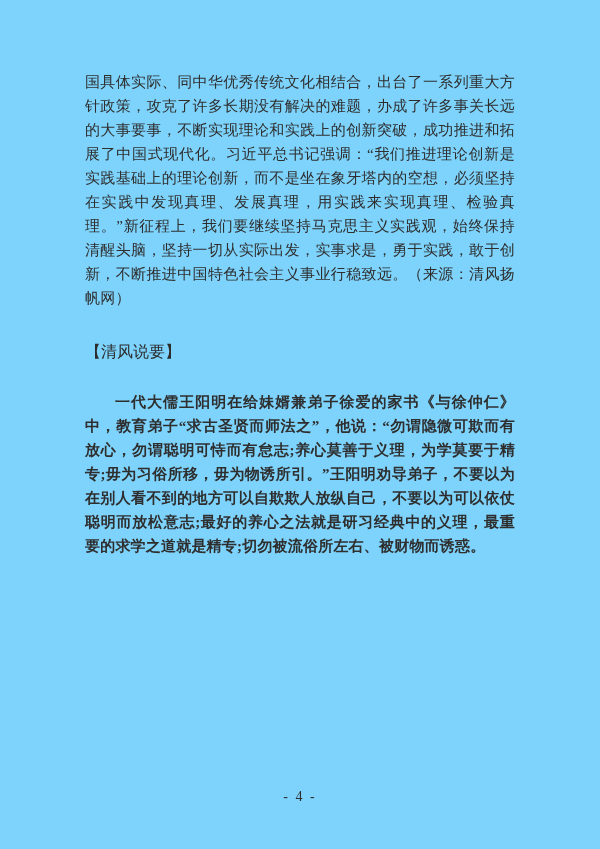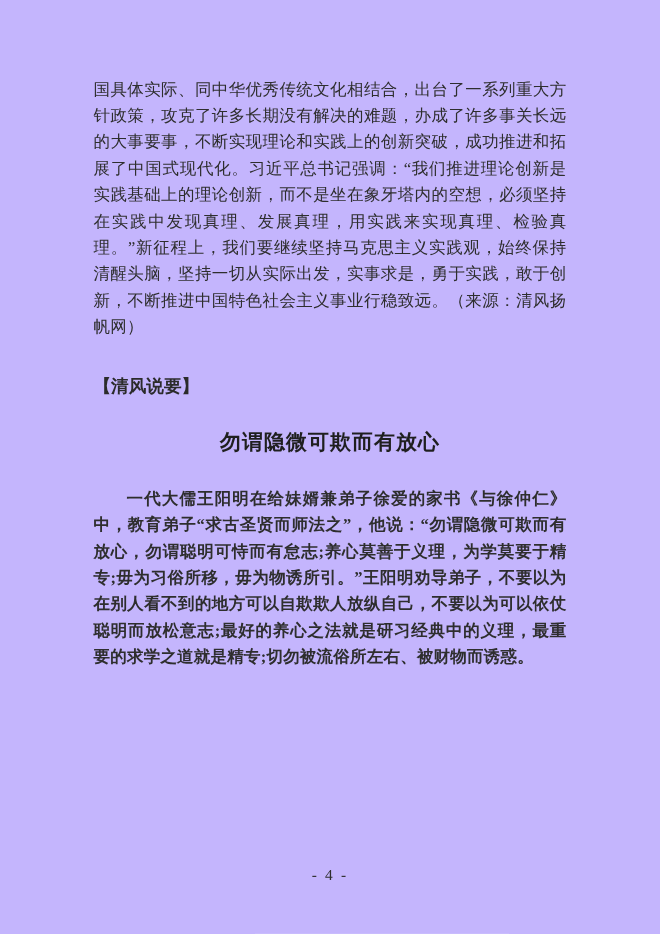--- a/index.html
+++ b/index.html
@@ -5,21 +5,21 @@
   html, body {
     margin: 0;
     padding: 0;
     background: #ffffff;
   }
   .page {
     position: relative;
     width: 600px;
     height: 849px;
     box-sizing: border-box;
-    background: #c4b5fd;
+    background: #7dd3fc;
     padding: 70px 85px 0 85px;
     font-family: "Liberation Serif", "DejaVu Serif", serif;
     color: #2e2e2e;
     overflow: hidden;
   }
   .body-text {
     margin: 0;
     font-size: 15px;
     line-height: 24px;
     text-align: justify;
@@ -27,21 +27,21 @@
     letter-spacing: 0.2px;
   }
   .indent {
     text-indent: 2em;
     font-weight: bold;
   }
   .section-header {
     margin: 30px 0 0 0;
     font-size: 16px;
     line-height: 24px;
-    font-weight: bold;
+    font-weight: normal;
     color: #2b2b2b;
   }
   .article-title {
     margin: 26px 0 0 0;
     font-size: 19px;
     line-height: 26px;
     font-weight: bold;
     text-align: center;
     color: #1f1f1f;
     letter-spacing: 1px;
@@ -62,20 +62,19 @@
 </style>
 </head>
 <body>
 
 <div class="page">
 
   <p class="body-text">国具体实际、同中华优秀传统文化相结合，出台了一系列重大方针政策，攻克了许多长期没有解决的难题，办成了许多事关长远的大事要事，不断实现理论和实践上的创新突破，成功推进和拓展了中国式现代化。习近平总书记强调：“我们推进理论创新是实践基础上的理论创新，而不是坐在象牙塔内的空想，必须坚持在实践中发现真理、发展真理，用实践来实现真理、检验真理。”新征程上，我们要继续坚持马克思主义实践观，始终保持清醒头脑，坚持一切从实际出发，实事求是，勇于实践，敢于创新，不断推进中国特色社会主义事业行稳致远。（来源：清风扬帆网）</p>
 
   <p class="section-header">【清风说要】</p>
 
-  <h1 class="article-title">勿谓隐微可欺而有放心</h1>
 
   <p class="body-text indent para-top">一代大儒王阳明在给妹婿兼弟子徐爱的家书《与徐仲仁》中，教育弟子“求古圣贤而师法之”，他说：“勿谓隐微可欺而有放心，勿谓聪明可恃而有怠志;养心莫善于义理，为学莫要于精专;毋为习俗所移，毋为物诱所引。”王阳明劝导弟子，不要以为在别人看不到的地方可以自欺欺人放纵自己，不要以为可以依仗聪明而放松意志;最好的养心之法就是研习经典中的义理，最重要的求学之道就是精专;切勿被流俗所左右、被财物而诱惑。</p>
 
 
   <div class="page-number">- 4 -</div>
 
 </div>
 
 </body></html>

